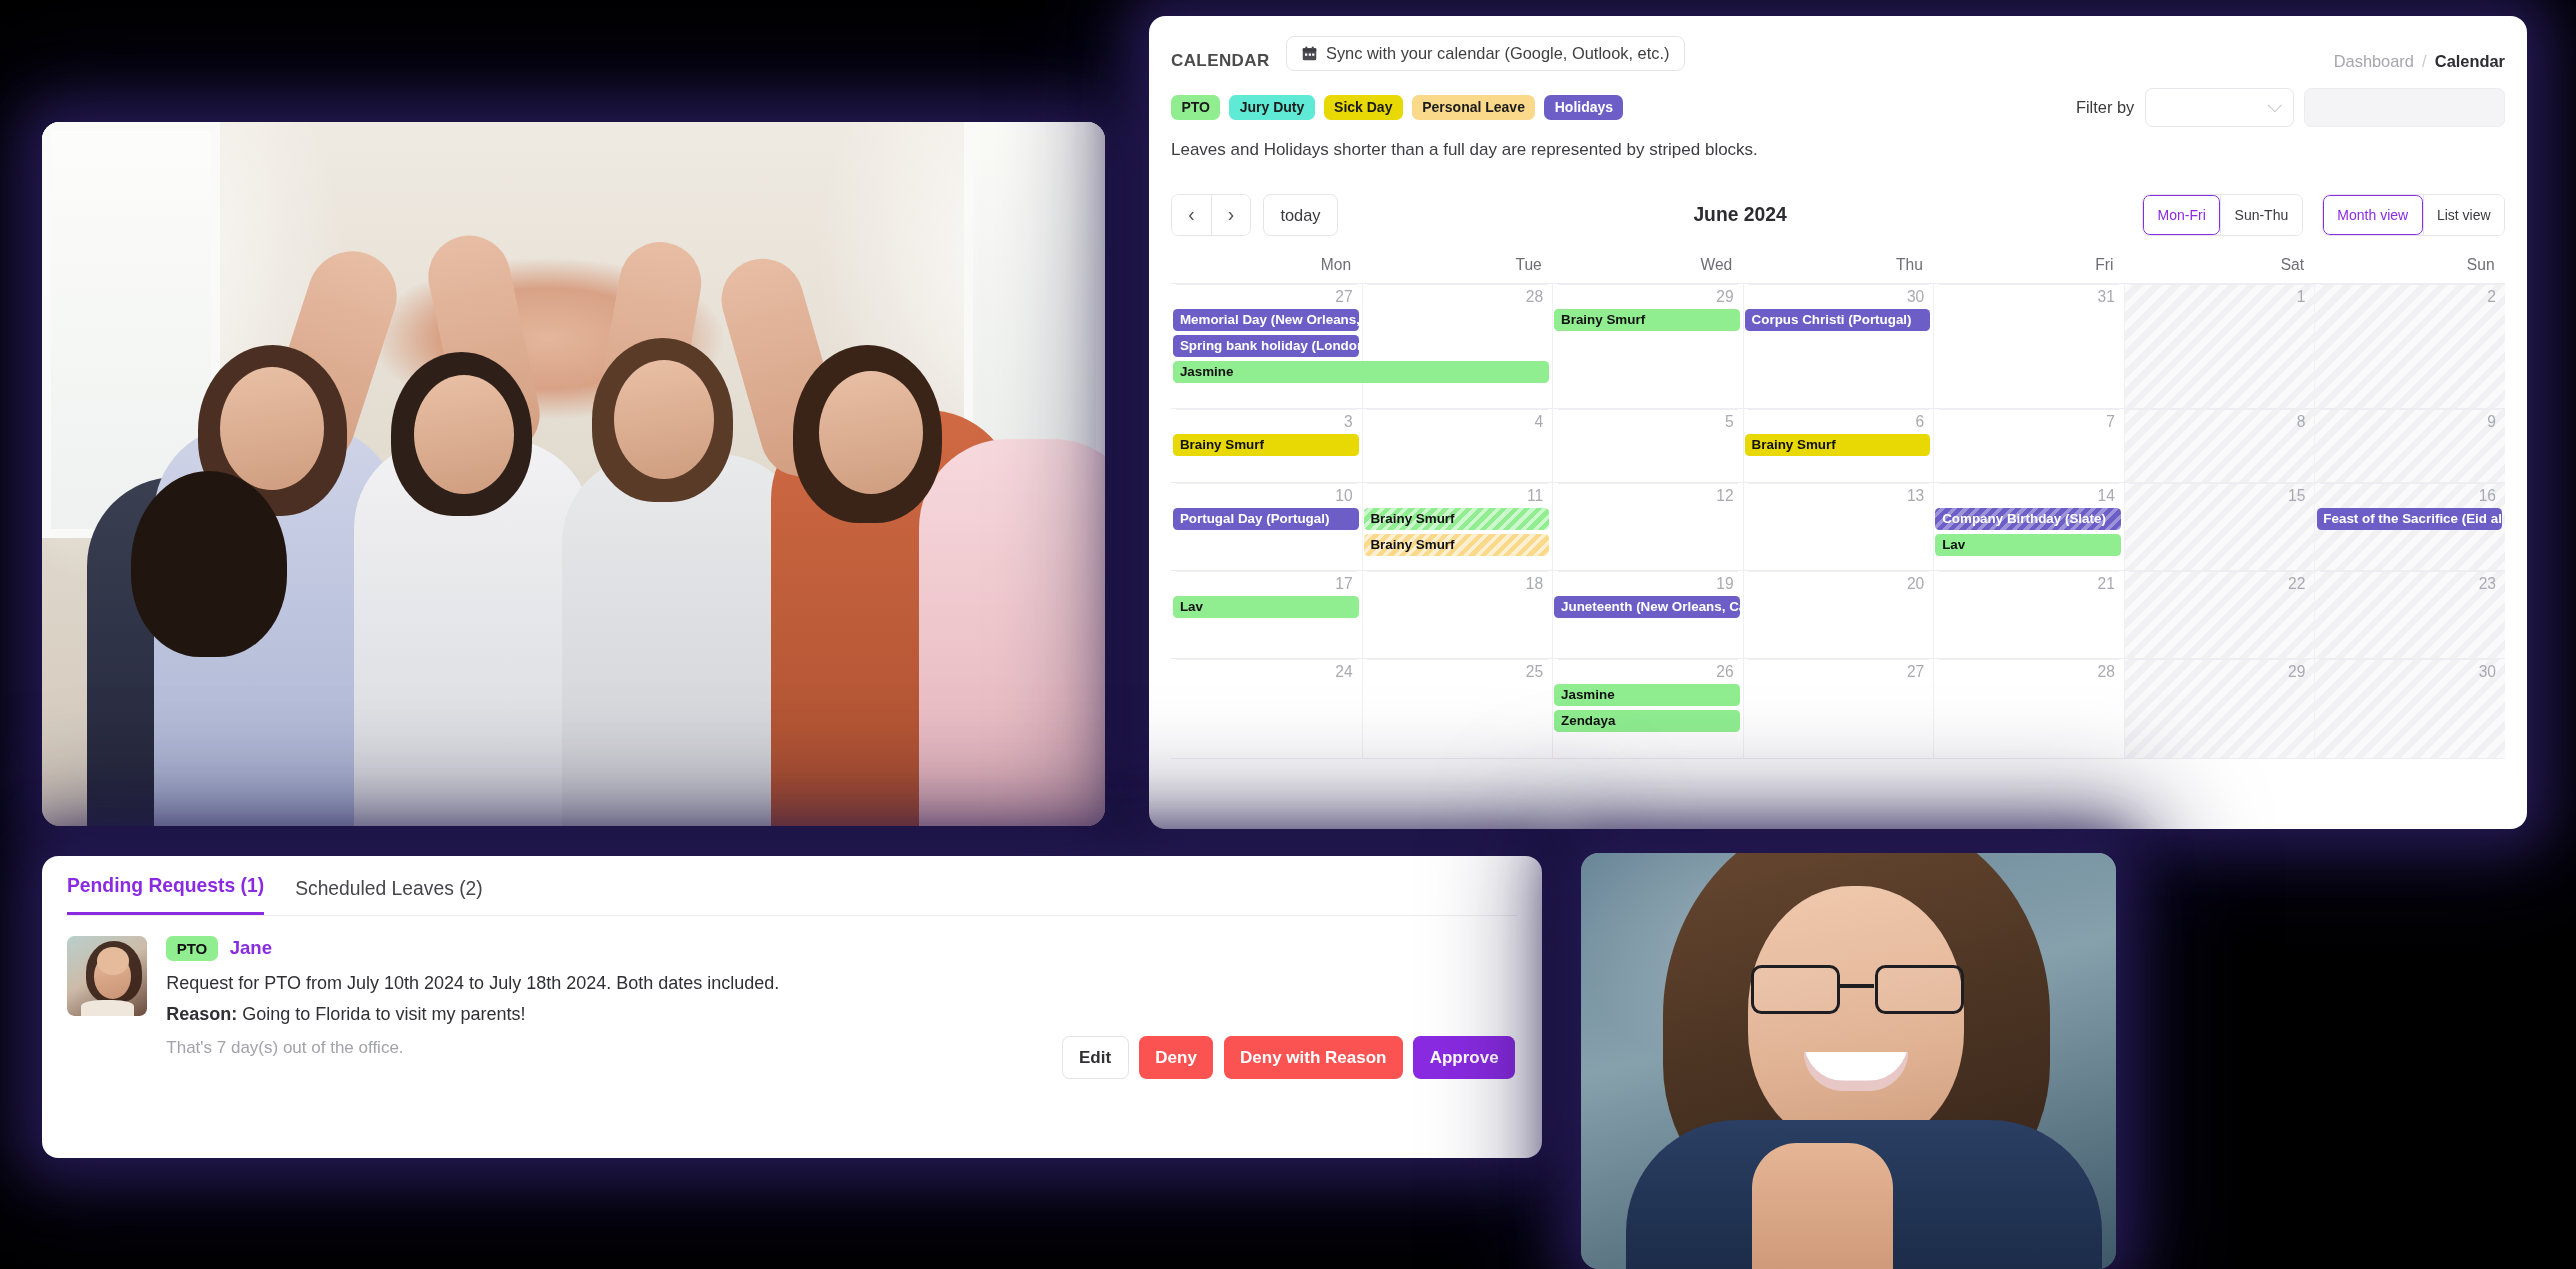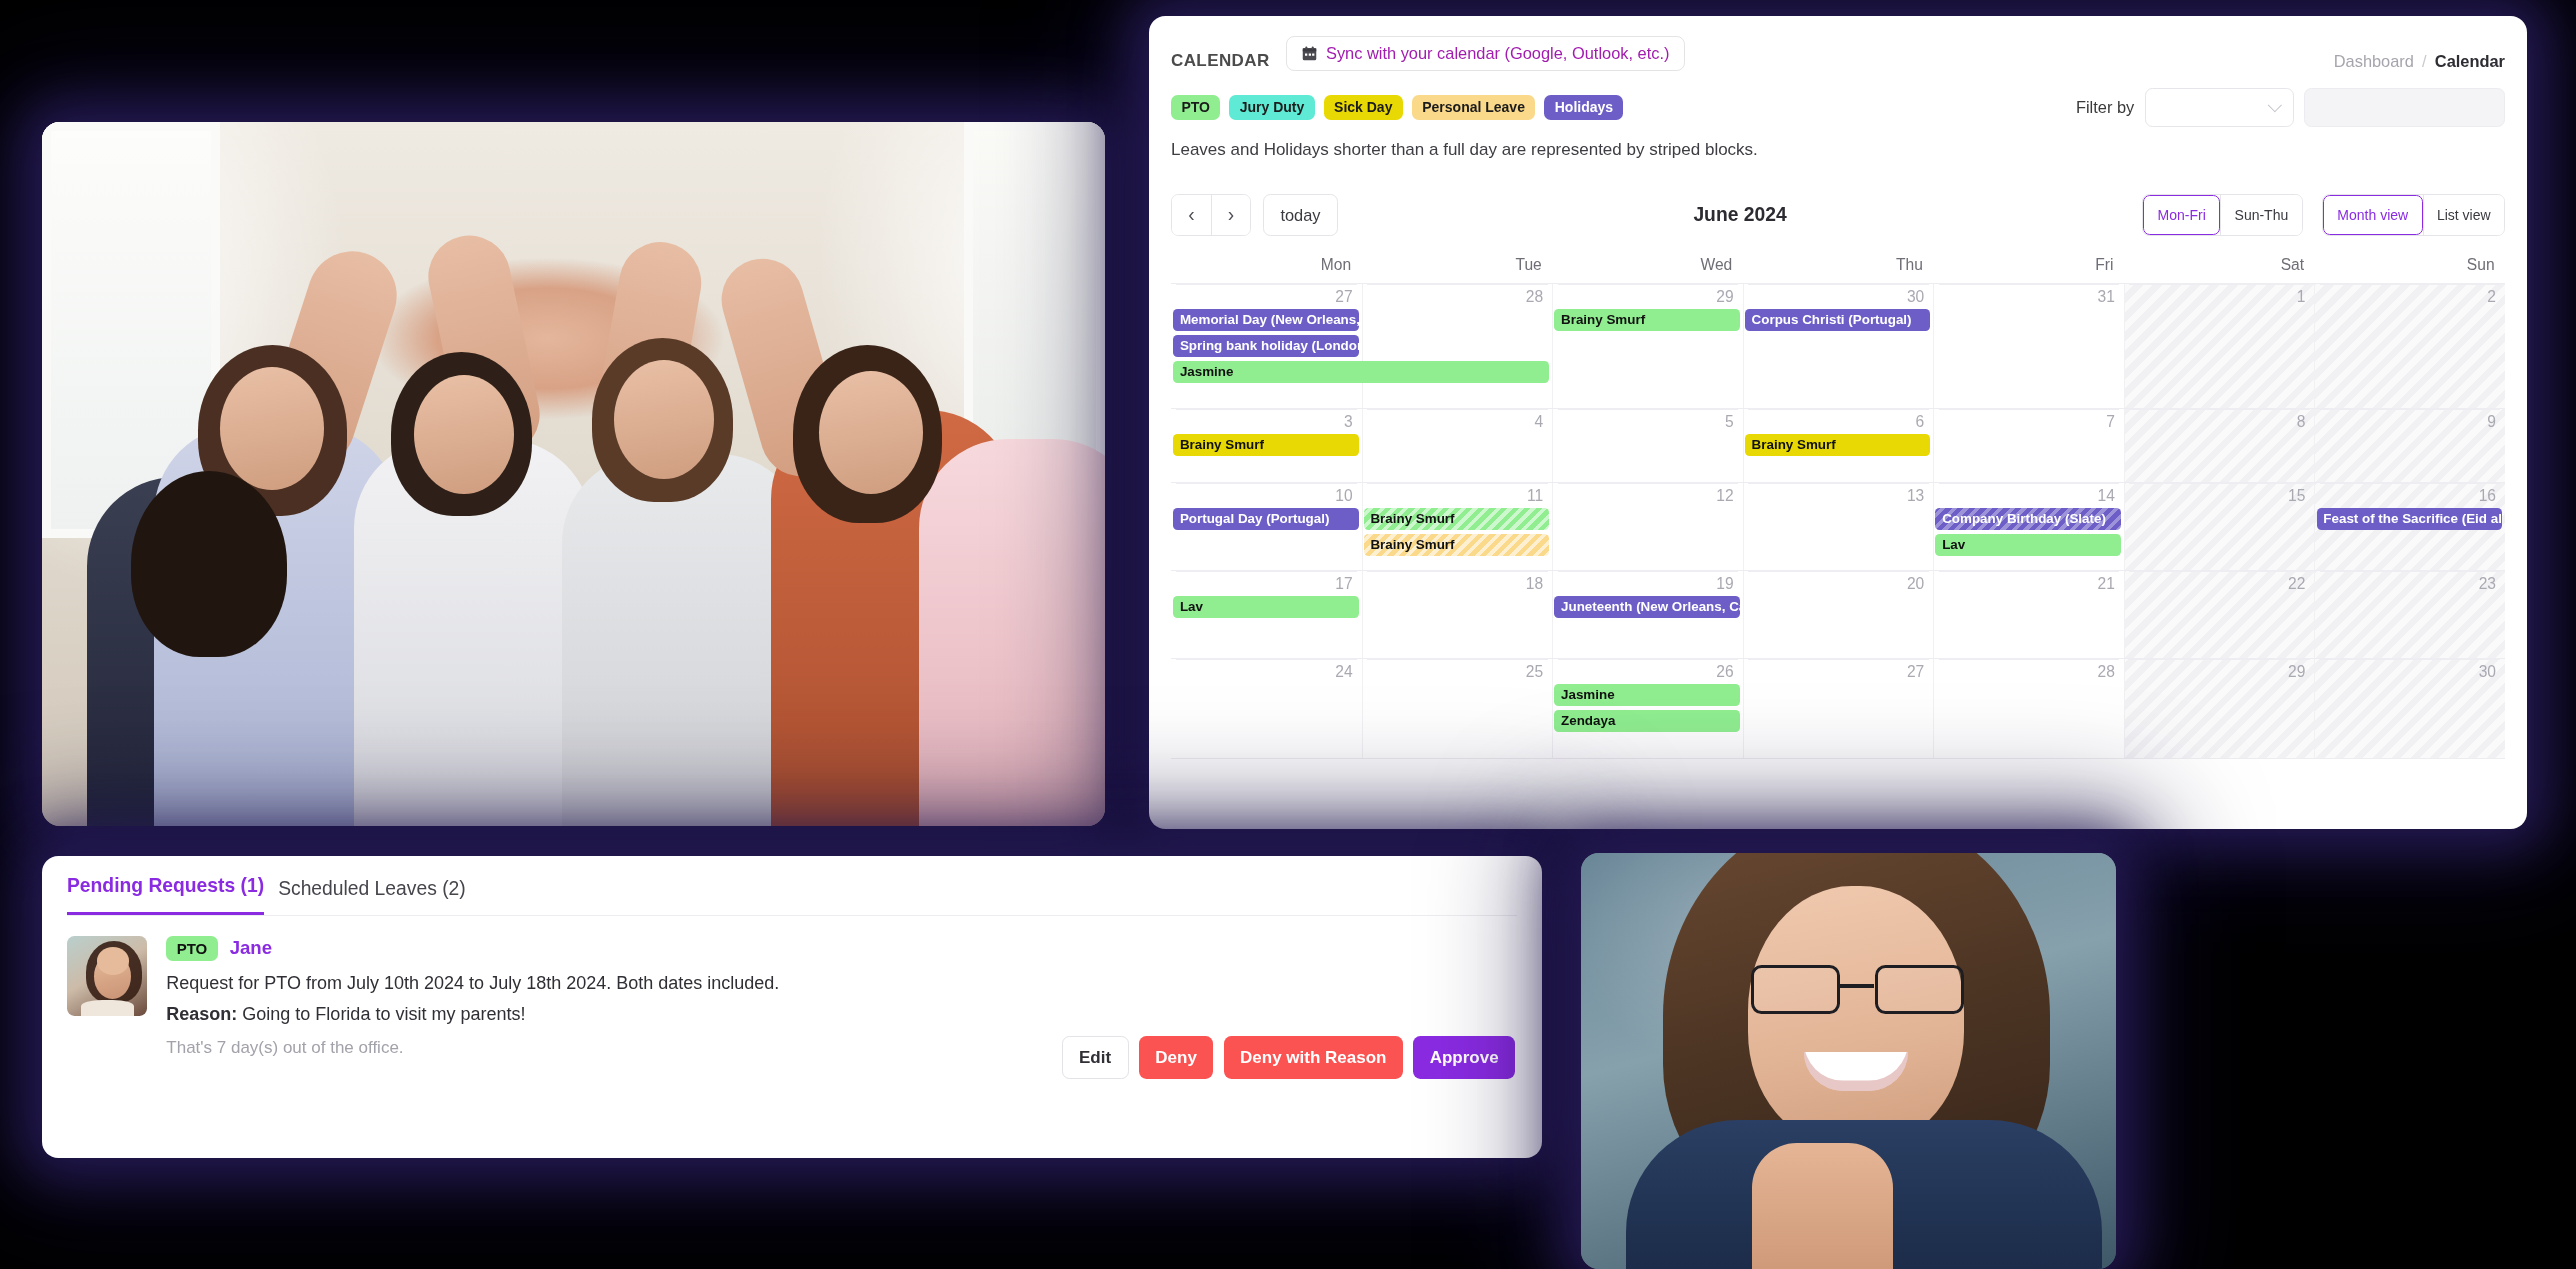--- a/index.html
+++ b/index.html
@@ -69,21 +69,21 @@
   .cal-inner { padding: 19.3px 22px 13.4px 22px; height:100%; display:flex; flex-direction:column; }
 
   .cal-topbar { display:flex; align-items:flex-end; }
   .cal-kicker {
     font-size: 17px; font-weight: 700; letter-spacing: 0.4px;
     color:#4b4b4b; margin-right:16.4px;
   }
   .sync-btn {
     display:flex; align-items:center; gap:9px;
     border:0.7px solid #e4e4e7; background:#fff; border-radius:8.2px;
-    padding:7.4px 15px; font-size:16.4px; color:#a21caf; cursor:pointer;
+    padding:7.4px 15px; font-size:16.4px; color:#404040; cursor:pointer;
   }
   .sync-btn .cal-ico { display:inline-block; width:15px; height:15px; }
   .breadcrumb { margin-left:auto; font-size:16.4px; display:flex; gap:8.2px; align-items:center; }
   .bc-dash { color:#a5a5ad; }
   .bc-sep { color:#c9c9cf; }
   .bc-cur { color:#2d2d33; font-weight:700; }
 
   .legend-row { display:flex; align-items:center; margin-top:16.4px; }
   .pill {
     font-size:14px; font-weight:700; color:#1b1b1b;
@@ -187,21 +187,21 @@
   }
   .ev-holiday.striped {
     background-image: repeating-linear-gradient(-45deg,
       rgba(255,255,255,.33) 0 3.7px, rgba(255,255,255,0) 3.7px 8.2px);
     background-color:#6c5ec6;
   }
 
   
   .req-card { left: 42px; top: 856px; width: 1500px; height: 302px; border-radius: 16.4px; }
   .req-inner { padding: 19.3px 25px; height:100%; position:relative; }
-  .tabs { display:flex; gap:14px; align-items:flex-end; }
+  .tabs { display:flex; gap:31px; align-items:flex-end; }
   .tab { font-size:19.3px; color:#45454c; padding-bottom:15px; cursor:pointer; white-space:nowrap; }
   .tab.active { color:#8a2be2; font-weight:700; border-bottom:3px solid #8a2be2; }
   .tabs-rule { height:0.7px; background:#ededf1; margin-top:-0.7px; }
 
   .req-body { display:flex; margin-top:21px; }
   .avatar {
     width:80px; height:80px; border-radius:7.4px; flex:0 0 auto; overflow:hidden;
     background: linear-gradient(150deg,#b9cfcd 0%, #cdbba8 45%, #6a4a3c 100%);
     position:relative;
   }

